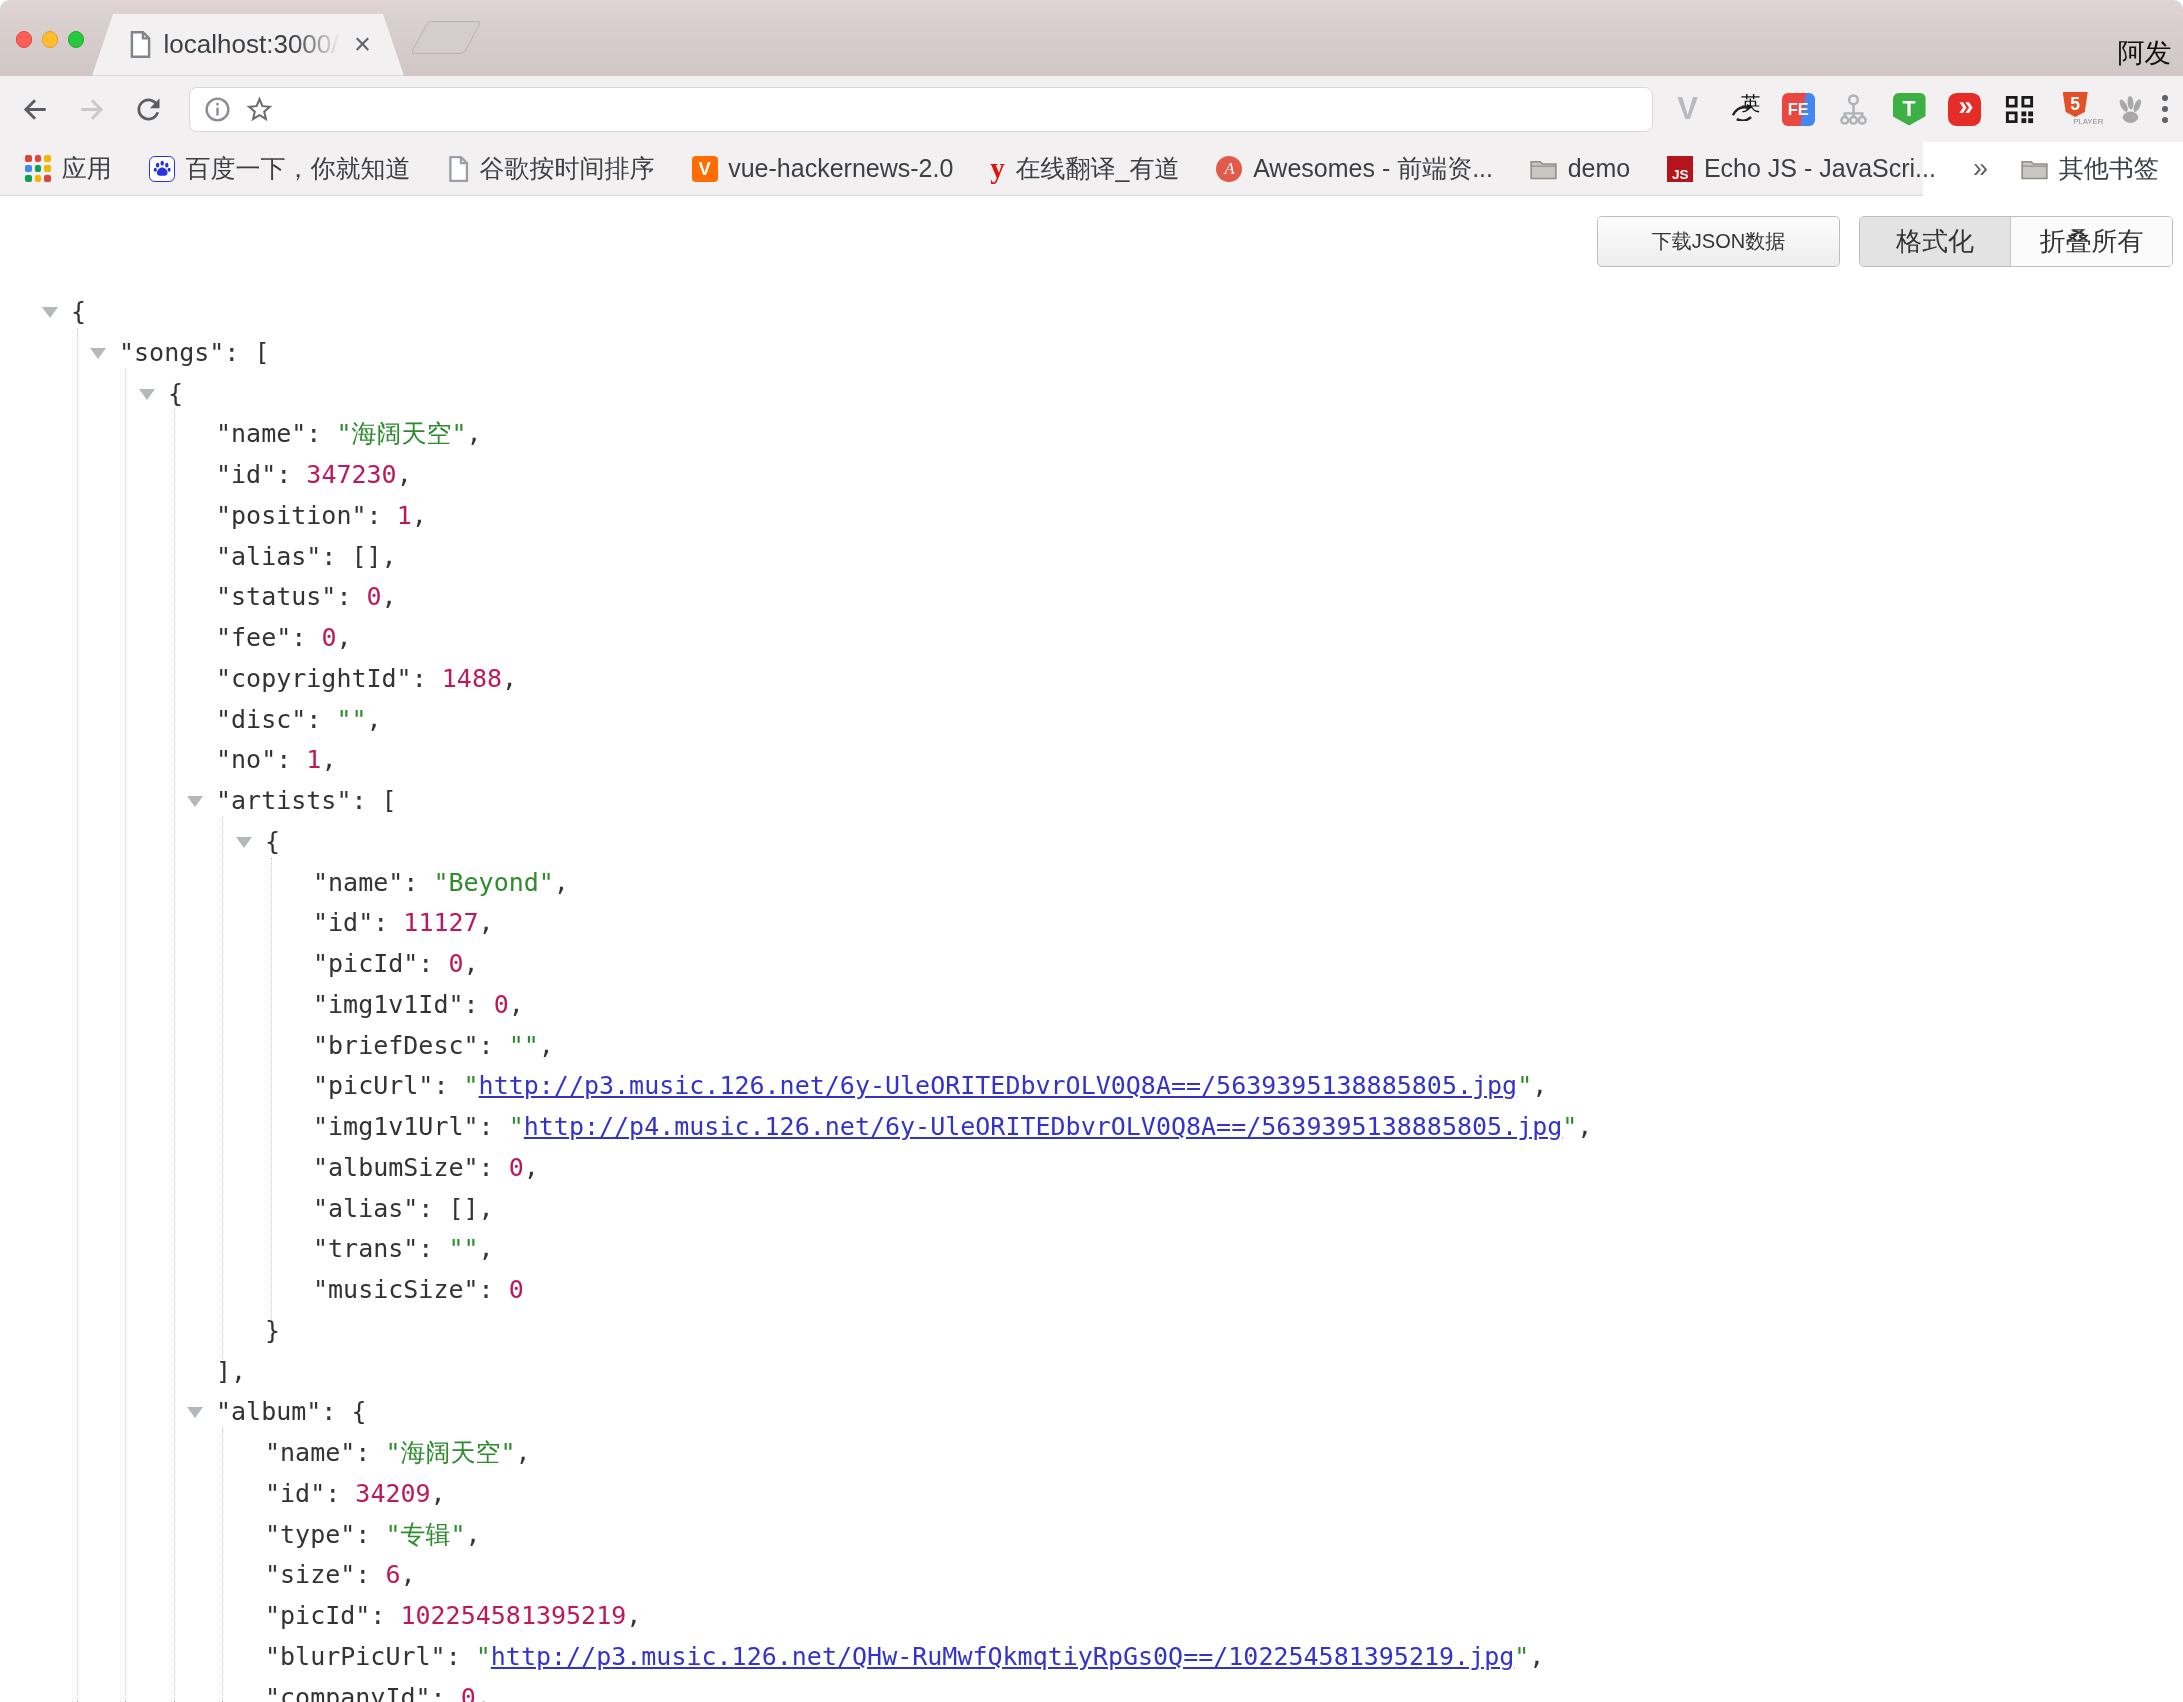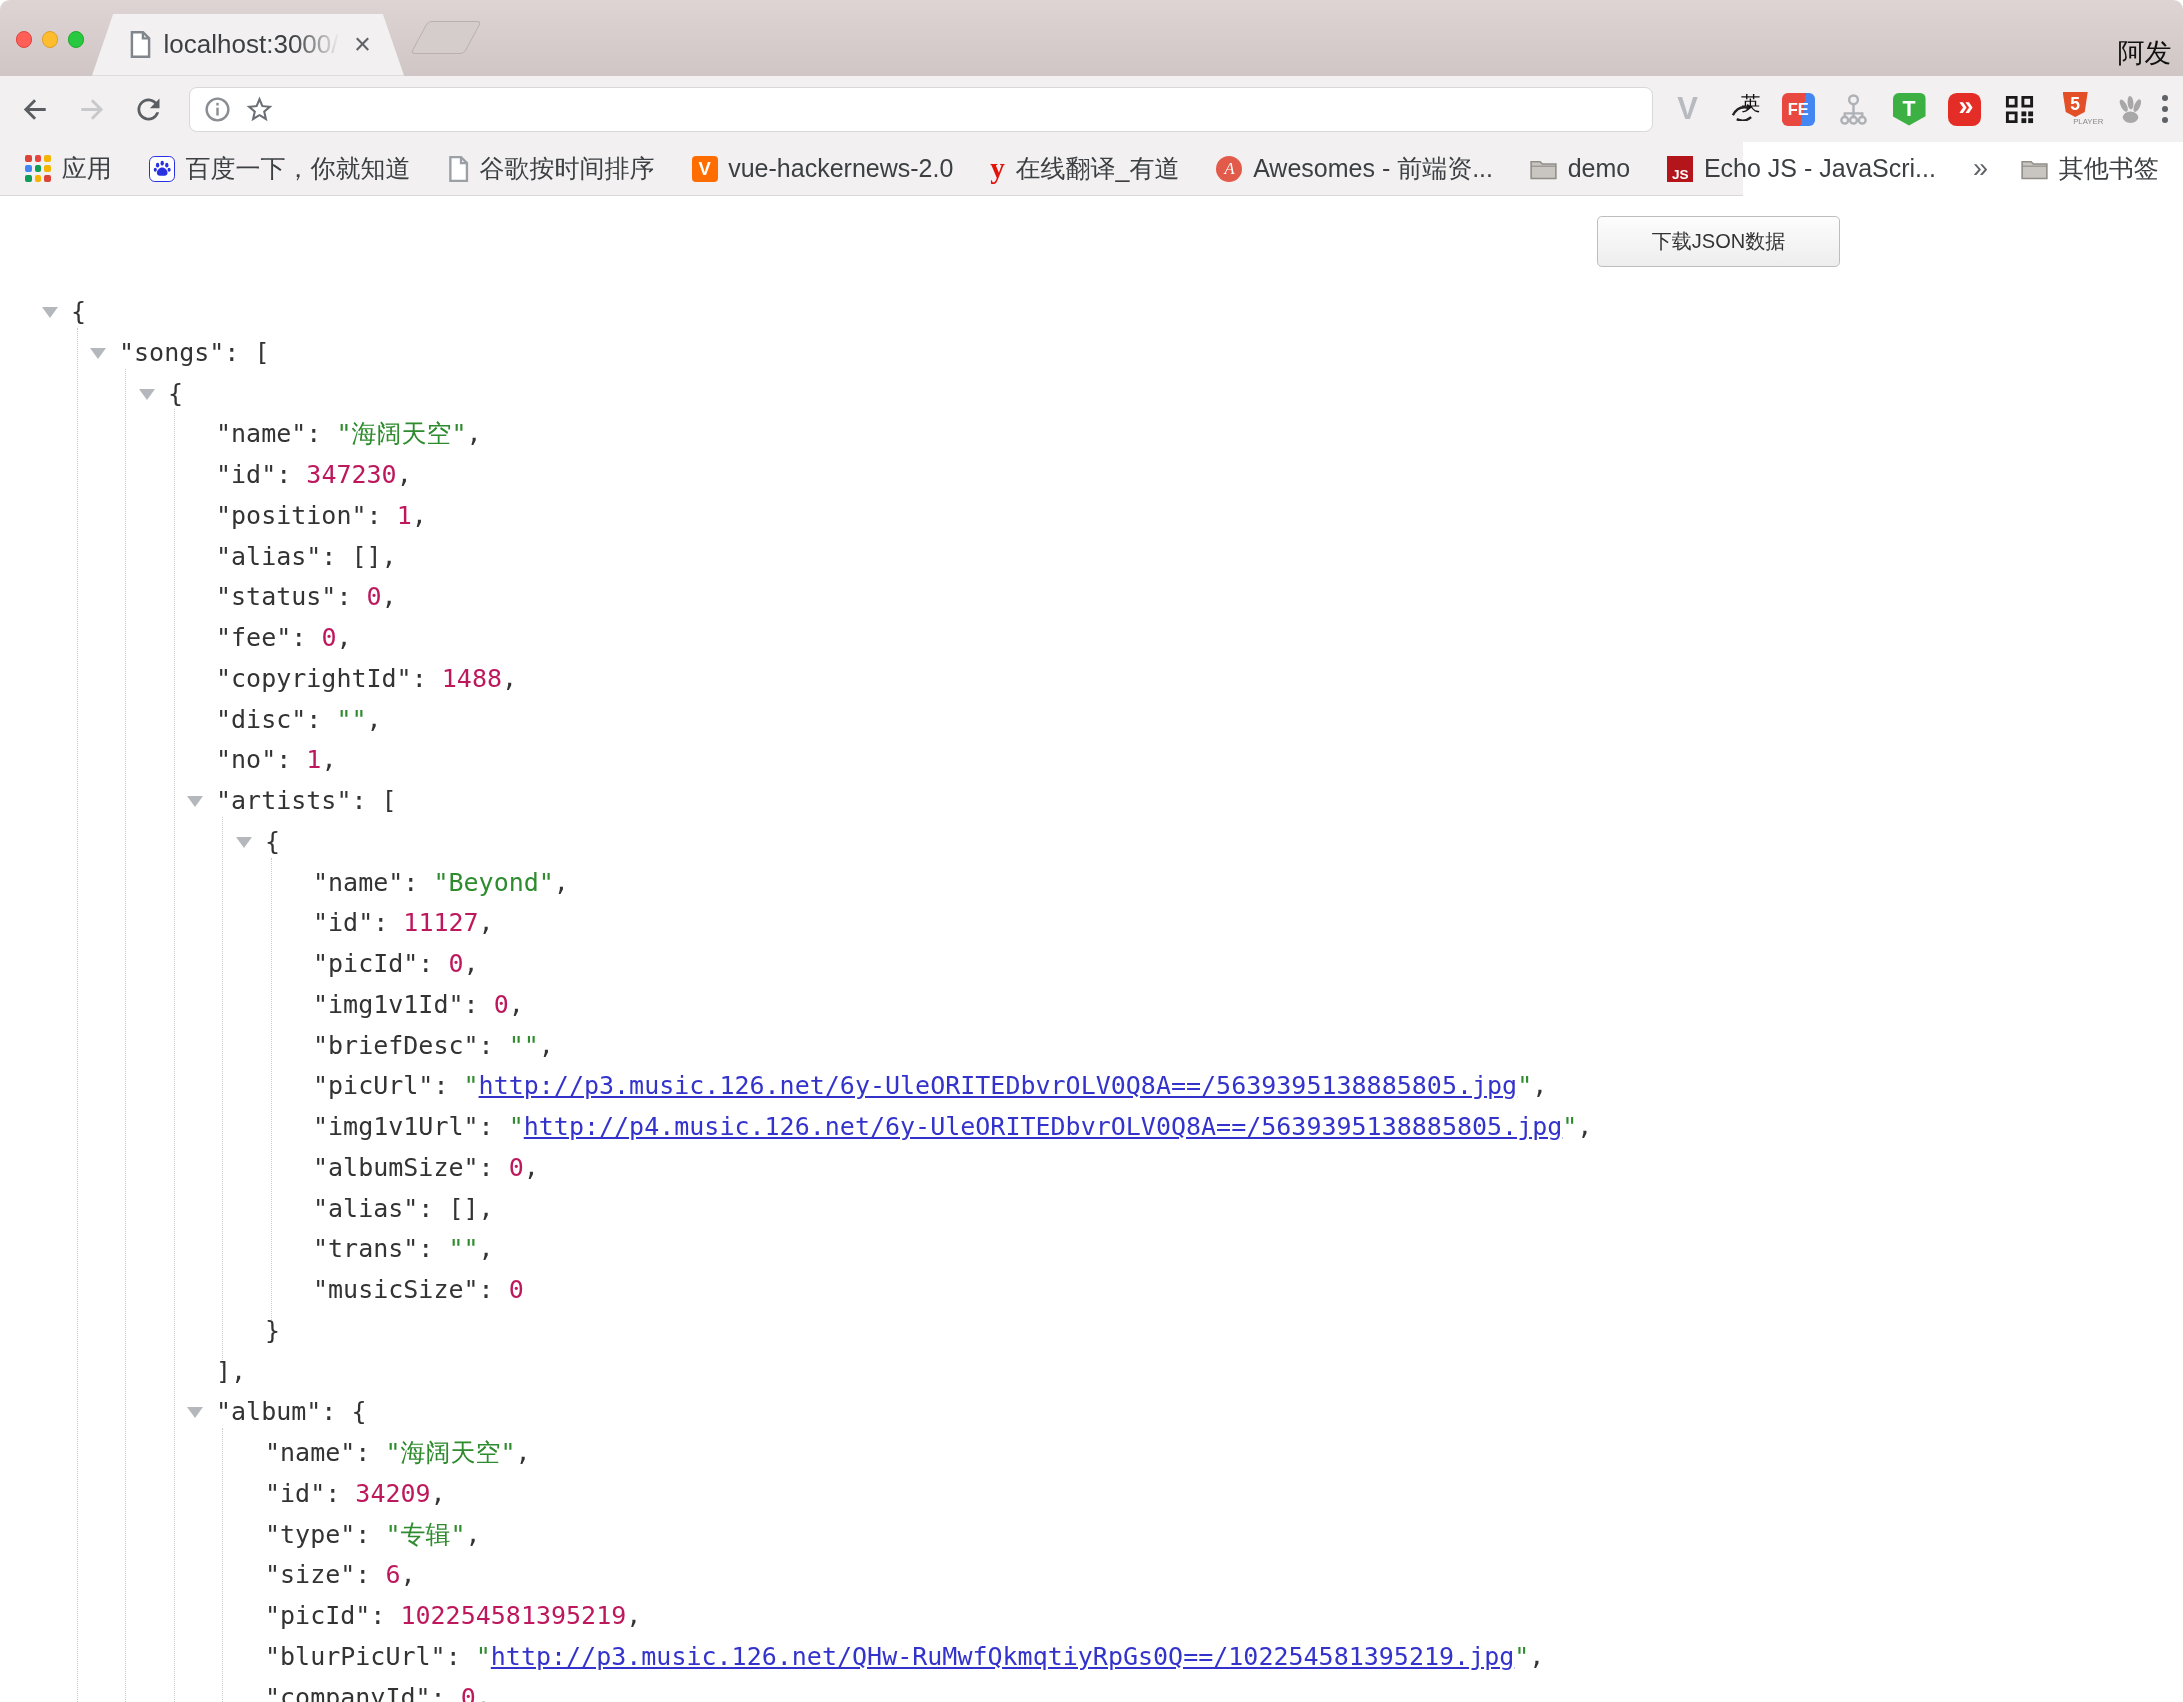--- a/index.html
+++ b/index.html
@@ -52,21 +52,21 @@
     font-weight:bold; font-size:27px; letter-spacing:-2.9px; display:flex; align-items:center;
     justify-content:center; padding-bottom:5.8px; }
   .ext-h5 { display:flex; flex-direction:column; align-items:center; }
   .h5-shield { width:25px; height:25px; background:#e34f26; color:#fff; font-weight:bold; font-size:17.5px;
     clip-path:polygon(0 0,100% 0,88% 80%,50% 100%,12% 80%); display:flex; align-items:center; justify-content:center; }
   .h5-sub { font-size:7.8px; color:#8a8a8a; letter-spacing:0;margin-left:26px; }
   .menu-dots { display:flex; flex-direction:column; gap:4.9px; margin-left:13.6px; flex:0 0 auto; }
   .menu-dots i { width:5.8px; height:5.8px; border-radius:50%; background:#5f6368; }
 
   
-  .bookmarks { position:absolute; left:0; top:142px; width:1743px; height:54px;
+  .bookmarks { position:absolute; left:0; top:142px; width:1923px; height:54px;
     background:#f2f0f0; border-bottom:1px solid #dadada; display:flex; align-items:center;
     padding:0 25px; gap:37px; }
   .bm { display:flex; align-items:center; gap:10.7px; white-space:nowrap; }
   .bm-label { font-size:25px; color:#3c4043; }
   .bm-right { margin-left:auto; display:flex; align-items:center; gap:33px; }
   .apps-grid { display:grid; grid-template-columns:repeat(3,6.8px); grid-template-rows:repeat(3,6.8px); gap:2.9px; }
   .apps-grid i { border-radius:1.9px; }
   .baidu { width:26px; height:26px; background:#fff; border:1.9px solid #2932e1; border-radius:5.8px;
     display:flex; align-items:center; justify-content:center; }
   .sq-v { width:26px; height:26px; background:#ff6d00; border-radius:3.9px; color:#fff; font-weight:bold;
@@ -292,20 +292,24 @@
             <path d="M1 7h22" stroke="#918d89" stroke-width="1"></path>
           </svg>
       </span>
       <span class="bm-label">其他书签</span>
     </div>
   </div>
 </div>
 
 <div class="page">
   <div class="btn btn-download">下载JSON数据</div>
+  <div class="btn-group">
+    <div class="btn-seg btn-format">格式化</div>
+    <div class="btn-seg btn-collapse">折叠所有</div>
+  </div>
   <div id="json-tree">
       <div class="guide" style="left: 77px; top: 37px; height: 1374px;"></div>
       <div class="guide" style="left: 125px; top: 78px; height: 1333px;"></div>
       <div class="guide" style="left: 174px; top: 118px; height: 1293px;"></div>
       <div class="guide" style="left: 222px; top: 526px; height: 549px;"></div>
       <div class="guide" style="left: 271px; top: 567px; height: 468px;"></div>
       <div class="guide" style="left: 222px; top: 1137px; height: 274px;"></div>
       <div class="trow" style="top: 0px; padding-left: 71px;"><span class="tri" style="left: 42px;"></span><span class="sp">{</span></div>
       <div class="trow" style="top: 41px; padding-left: 119px;"><span class="tri" style="left: 90px;"></span><span class="sk">"songs"</span><span class="sp">: [</span></div>
       <div class="trow" style="top: 82px; padding-left: 168px;"><span class="tri" style="left: 139px;"></span><span class="sp">{</span></div>

